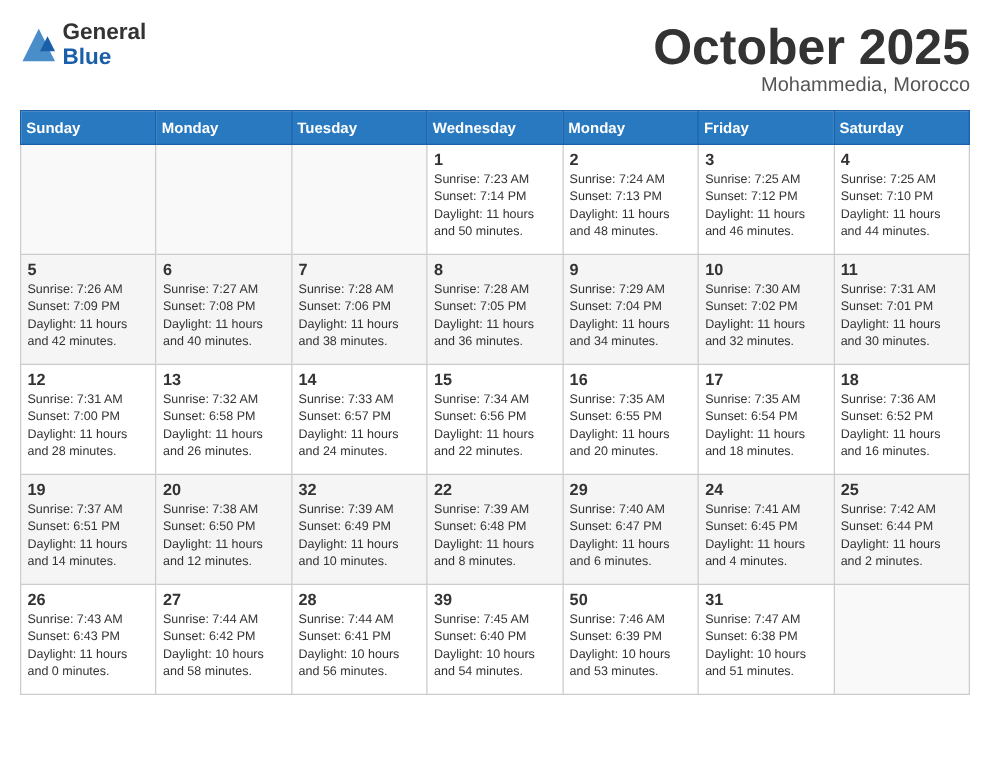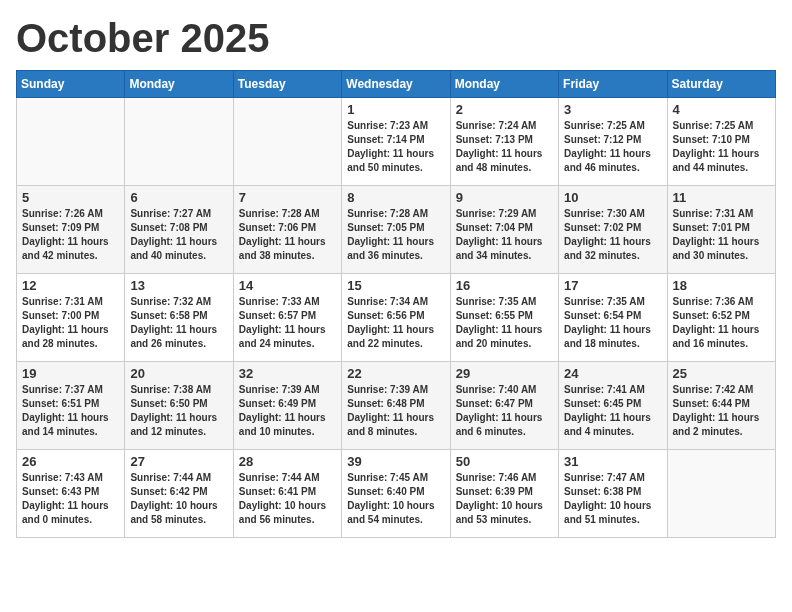--- a/index.html
+++ b/index.html
@@ -82,32 +82,42 @@
       background: #f5f5f5;
     }
     .day-number {
       font-size: 13px;
       font-weight: bold;
       margin-bottom: 2px;
     }
     .day-info {
       font-size: 10px;
       line-height: 1.4;
-      font-weight: bold;
     }
     .empty-cell {
       background: #f9f9f9;
     }
   </style>
 </head>
 <body>
 
 <div class="header">
+  <div class="logo">
+    <svg class="logo-icon" viewBox="0 0 30 30" xmlns="http://www.w3.org/2000/svg">
+      <polygon points="15,2 28,28 2,28" fill="#2979c0" opacity="0.85"></polygon>
+      <polygon points="22,8 28,20 16,20" fill="#1a5fa8"></polygon>
+    </svg>
+    <div class="logo-text">
+      <span class="logo-general">General</span>
+      <span class="logo-blue">Blue</span>
+    </div>
+  </div>
   <div class="title-block">
     <div class="month-title">October 2025</div>
+    <div class="location">Mohammedia, Morocco</div>
   </div>
 </div>
 
 <table>
   <thead>
     <tr>
     <th>Sunday</th>
         <th>Monday</th>
         <th>Tuesday</th>
         <th>Wednesday</th>

